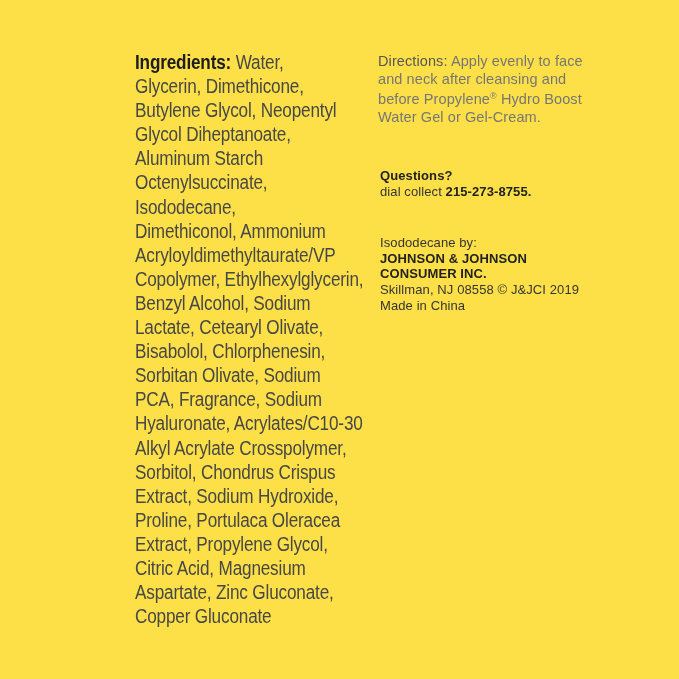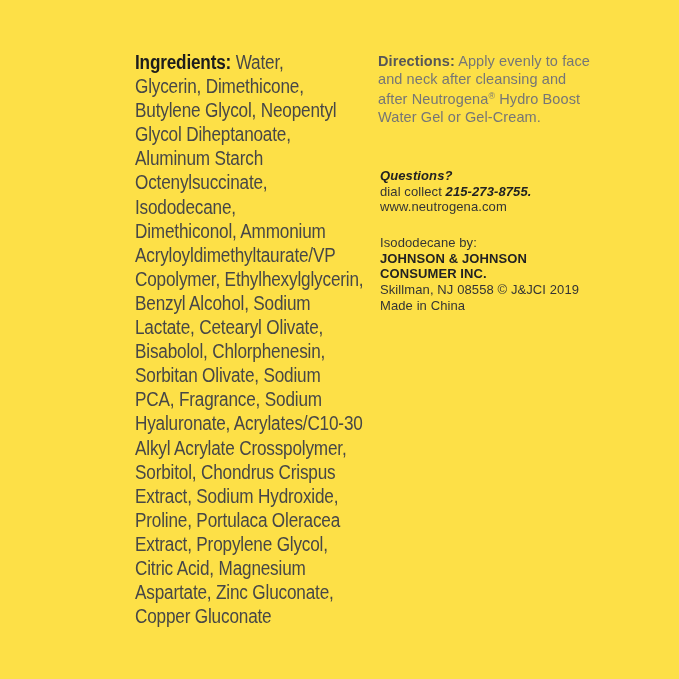--- a/index.html
+++ b/index.html
@@ -46,42 +46,41 @@
     position: absolute;
     left: 378px;
     top: 53px;
     width: 235px;
     font-size: 14.5px;
     line-height: 17.6px;
     color: #767676;
     letter-spacing: 0.1px;
   }
   .directions .lead {
-    font-weight: bold;
+    font-weight: normal;
     color: #575757;
   }
   .reg-mark {
     font-size: 9px;
     vertical-align: 5px;
   }
 
   
   .questions {
     position: absolute;
     left: 380px;
     top: 168px;
     font-size: 13px;
     line-height: 15.7px;
     color: #343434;
     letter-spacing: 0.1px;
   }
   .questions .b, .questions .heading {
     font-weight: bold;
     color: #222222;
-    font-style: italic;
   }
 
   
   .distributed {
     position: absolute;
     left: 380px;
     top: 235px;
     font-size: 13px;
     line-height: 15.7px;
     color: #343434;
@@ -120,28 +119,27 @@
     <div class="ing-line">Proline, Portulaca Oleracea</div>
     <div class="ing-line">Extract, Propylene Glycol,</div>
     <div class="ing-line">Citric Acid, Magnesium</div>
     <div class="ing-line">Aspartate, Zinc Gluconate,</div>
     <div class="ing-line">Copper Gluconate</div>
   </div>
 
   <div class="directions">
     <div><span class="lead">Directions:</span><span> Apply evenly to face</span></div>
     <div>and neck after cleansing and</div>
-    <div><span>after Neutrogena</span><span class="reg-mark">®</span><span> Hydro Boost</span></div>
+    <div><span>before Propylene</span><span class="reg-mark">®</span><span> Hydro Boost</span></div>
     <div>Water Gel or Gel-Cream.</div>
   </div>
 
   <div class="questions">
     <div class="heading">Questions?</div>
     <div><span>dial collect </span><span class="b">215-273-8755.</span></div>
-    <div>www.neutrogena.com</div>
   </div>
 
   <div class="distributed">
     <div>Isododecane by:</div>
     <div class="b">JOHNSON &amp; JOHNSON</div>
     <div class="b">CONSUMER INC.</div>
     <div>Skillman, NJ 08558 © J&amp;JCI 2019</div>
     <div>Made in China</div>
   </div>
 

